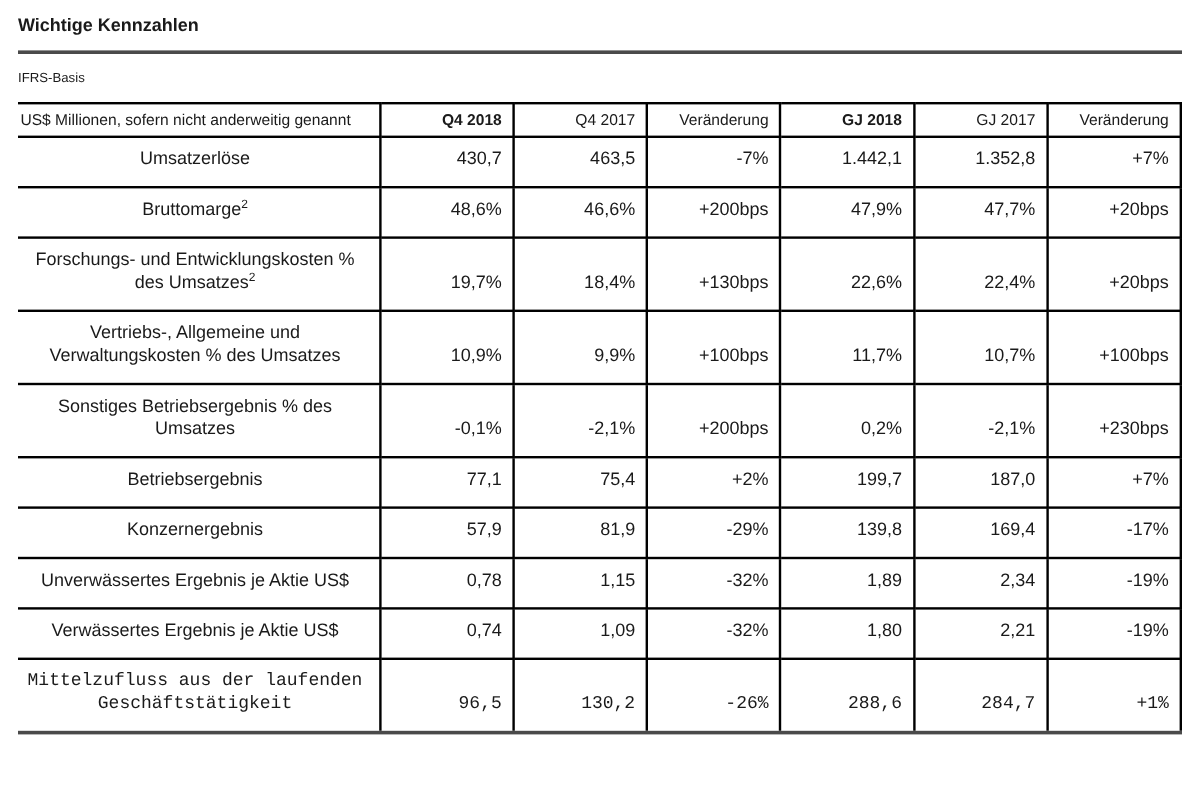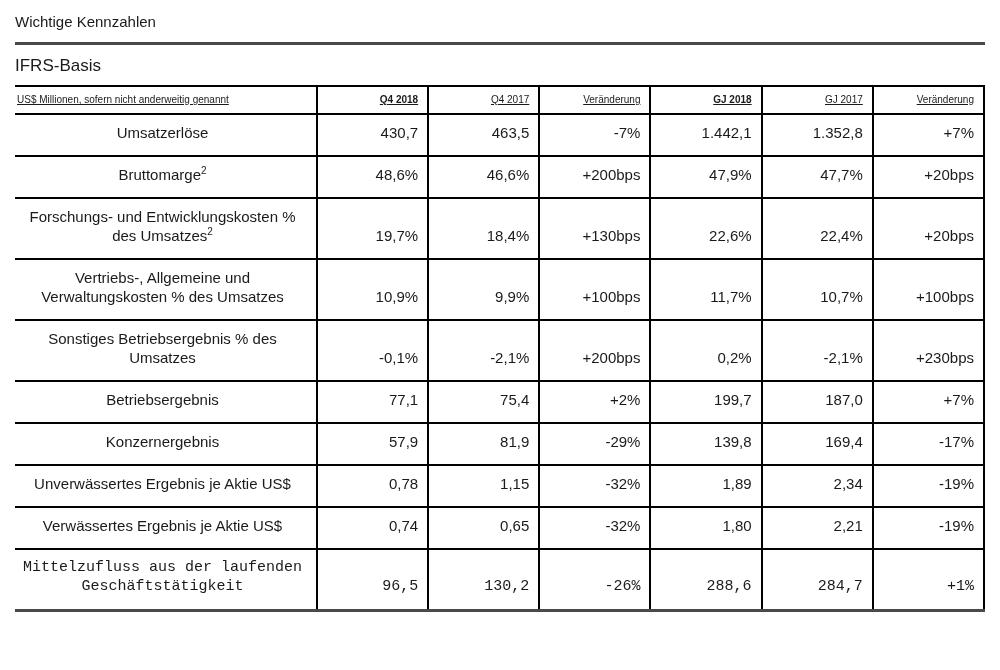--- a/index.html
+++ b/index.html
@@ -13,28 +13,28 @@
     color: #1a1a1a;
   }
   .page {
     padding: 12px 15px 0 15px;
     width: 970px;
   }
   .doc-title {
     font-size: 15px;
     line-height: 19px;
     margin: 0 0 11px 0;
-    font-weight: normal;
+    font-weight: bold;
   }
   .rule {
     height: 0;
     border-top: 3px solid #4a4a4a;
   }
   .doc-subtitle {
-    font-size: 17px;
+    font-size: 11px;
     line-height: 19px;
     margin: 11px 0 10px 0;
     font-weight: normal;
   }
   table.kf {
     border-collapse: collapse;
     table-layout: fixed;
     width: 970px;
   }
   table.kf col.c-label { width: 302px; }
@@ -45,27 +45,26 @@
   }
   table.kf th:first-child, table.kf td:first-child {
     border-left: none;
   }
   table.kf tr:last-child td {
     border-bottom: none;
     font-family: Liberation Mono, monospace;
   }
   
   table.kf thead th {
-    font-size: 10px;
+    font-size: 13px;
     line-height: 16px;
     padding: 5px 9px 5px 4px;
     text-align: right;
     vertical-align: middle;
     white-space: nowrap;
-    text-decoration: underline;
   }
   table.kf thead th.label-col {
     text-align: left;
     padding-left: 2px;
   }
   table.kf thead th.bold { font-weight: bold; }
   
   table.kf tbody td {
     font-size: 15px;
     line-height: 19px;
@@ -187,21 +186,21 @@
           <td>0,78</td>
           <td>1,15</td>
           <td>-32%</td>
           <td>1,89</td>
           <td>2,34</td>
           <td>-19%</td>
         </tr>
         <tr>
           <td class="label-col">Verwässertes Ergebnis je Aktie US$</td>
           <td>0,74</td>
-          <td>0,65</td>
+          <td>1,09</td>
           <td>-32%</td>
           <td>1,80</td>
           <td>2,21</td>
           <td>-19%</td>
         </tr>
         <tr>
           <td class="label-col">Mittelzufluss aus der laufenden Geschäftstätigkeit</td>
           <td>96,5</td>
           <td>130,2</td>
           <td>-26%</td>

